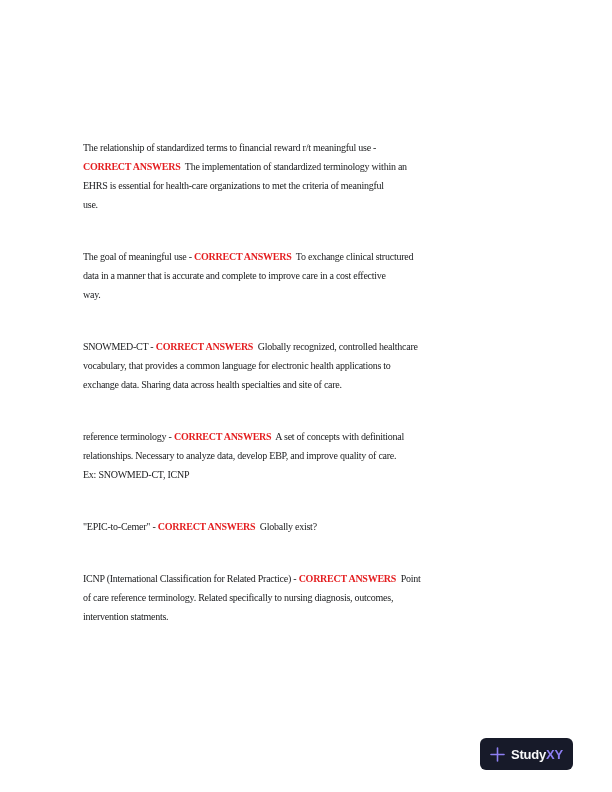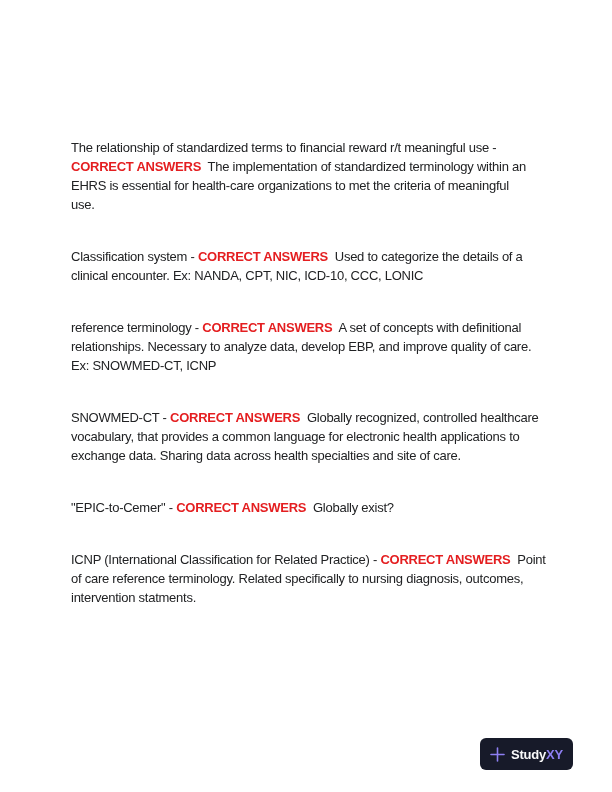--- a/index.html
+++ b/index.html
@@ -14,26 +14,27 @@
     overflow: hidden;
     font-family: "Liberation Sans", "DejaVu Sans", sans-serif;
   }
   .page-content {
     position: absolute;
     left: 71px;
     top: 138px;
     width: 530px;
   }
   .qa-paragraph {
-    margin: 0 0 33px 0;
-    font-size: 13px;
+    margin: 0 0 33px 12px;
+    font-size: 10px;
     line-height: 19px;
     letter-spacing: -0.25px;
     color: var(--body-text, #202124);
     white-space: pre-wrap;
+    font-family: Liberation Serif, serif;
   }
   .correct-label {
     color: var(--answer-red, #e41e20);
     font-weight: 700;
   }
   .logo-badge {
     position: absolute;
     right: 39px;
     bottom: 22px;
     height: 27px;
@@ -63,31 +64,32 @@
 </style>
 </head>
 <body>
 
 <div class="page-content">
   <p class="qa-paragraph"><span>The relationship of standardized terms to financial reward r/t meaningful use -
 </span><span class="correct-label">CORRECT ANSWERS</span><span>  The implementation of standardized terminology within an
 EHRS is essential for health-care organizations to met the criteria of meaningful
 use.</span></p>
 
+  <p class="qa-paragraph"><span>The goal of meaningful use - </span><span class="correct-label">CORRECT ANSWERS</span><span>  To exchange clinical structured
+data in a manner that is accurate and complete to improve care in a cost effective
+way.</span></p>
 
-  <p class="qa-paragraph"><span>Classification system - </span><span class="correct-label">CORRECT ANSWERS</span><span>  Used to categorize the details of a
-clinical encounter. Ex: NANDA, CPT, NIC, ICD-10, CCC, LONIC</span></p>
+
+  <p class="qa-paragraph"><span>SNOWMED-CT - </span><span class="correct-label">CORRECT ANSWERS</span><span>  Globally recognized, controlled healthcare
+vocabulary, that provides a common language for electronic health applications to
+exchange data. Sharing data across health specialties and site of care.</span></p>
 
   <p class="qa-paragraph"><span>reference terminology - </span><span class="correct-label">CORRECT ANSWERS</span><span>  A set of concepts with definitional
 relationships. Necessary to analyze data, develop EBP, and improve quality of care.
 Ex: SNOWMED-CT, ICNP</span></p>
-
-  <p class="qa-paragraph"><span>SNOWMED-CT - </span><span class="correct-label">CORRECT ANSWERS</span><span>  Globally recognized, controlled healthcare
-vocabulary, that provides a common language for electronic health applications to
-exchange data. Sharing data across health specialties and site of care.</span></p>
 
   <p class="qa-paragraph"><span>"EPIC-to-Cemer" - </span><span class="correct-label">CORRECT ANSWERS</span><span>  Globally exist?</span></p>
 
   <p class="qa-paragraph"><span>ICNP (International Classification for Related Practice) - </span><span class="correct-label">CORRECT ANSWERS</span><span>  Point
 of care reference terminology. Related specifically to nursing diagnosis, outcomes,
 intervention statments.</span></p>
 </div>
 
 <div class="logo-badge">
   <svg class="logo-plus" viewBox="0 0 15 15" aria-hidden="true">

